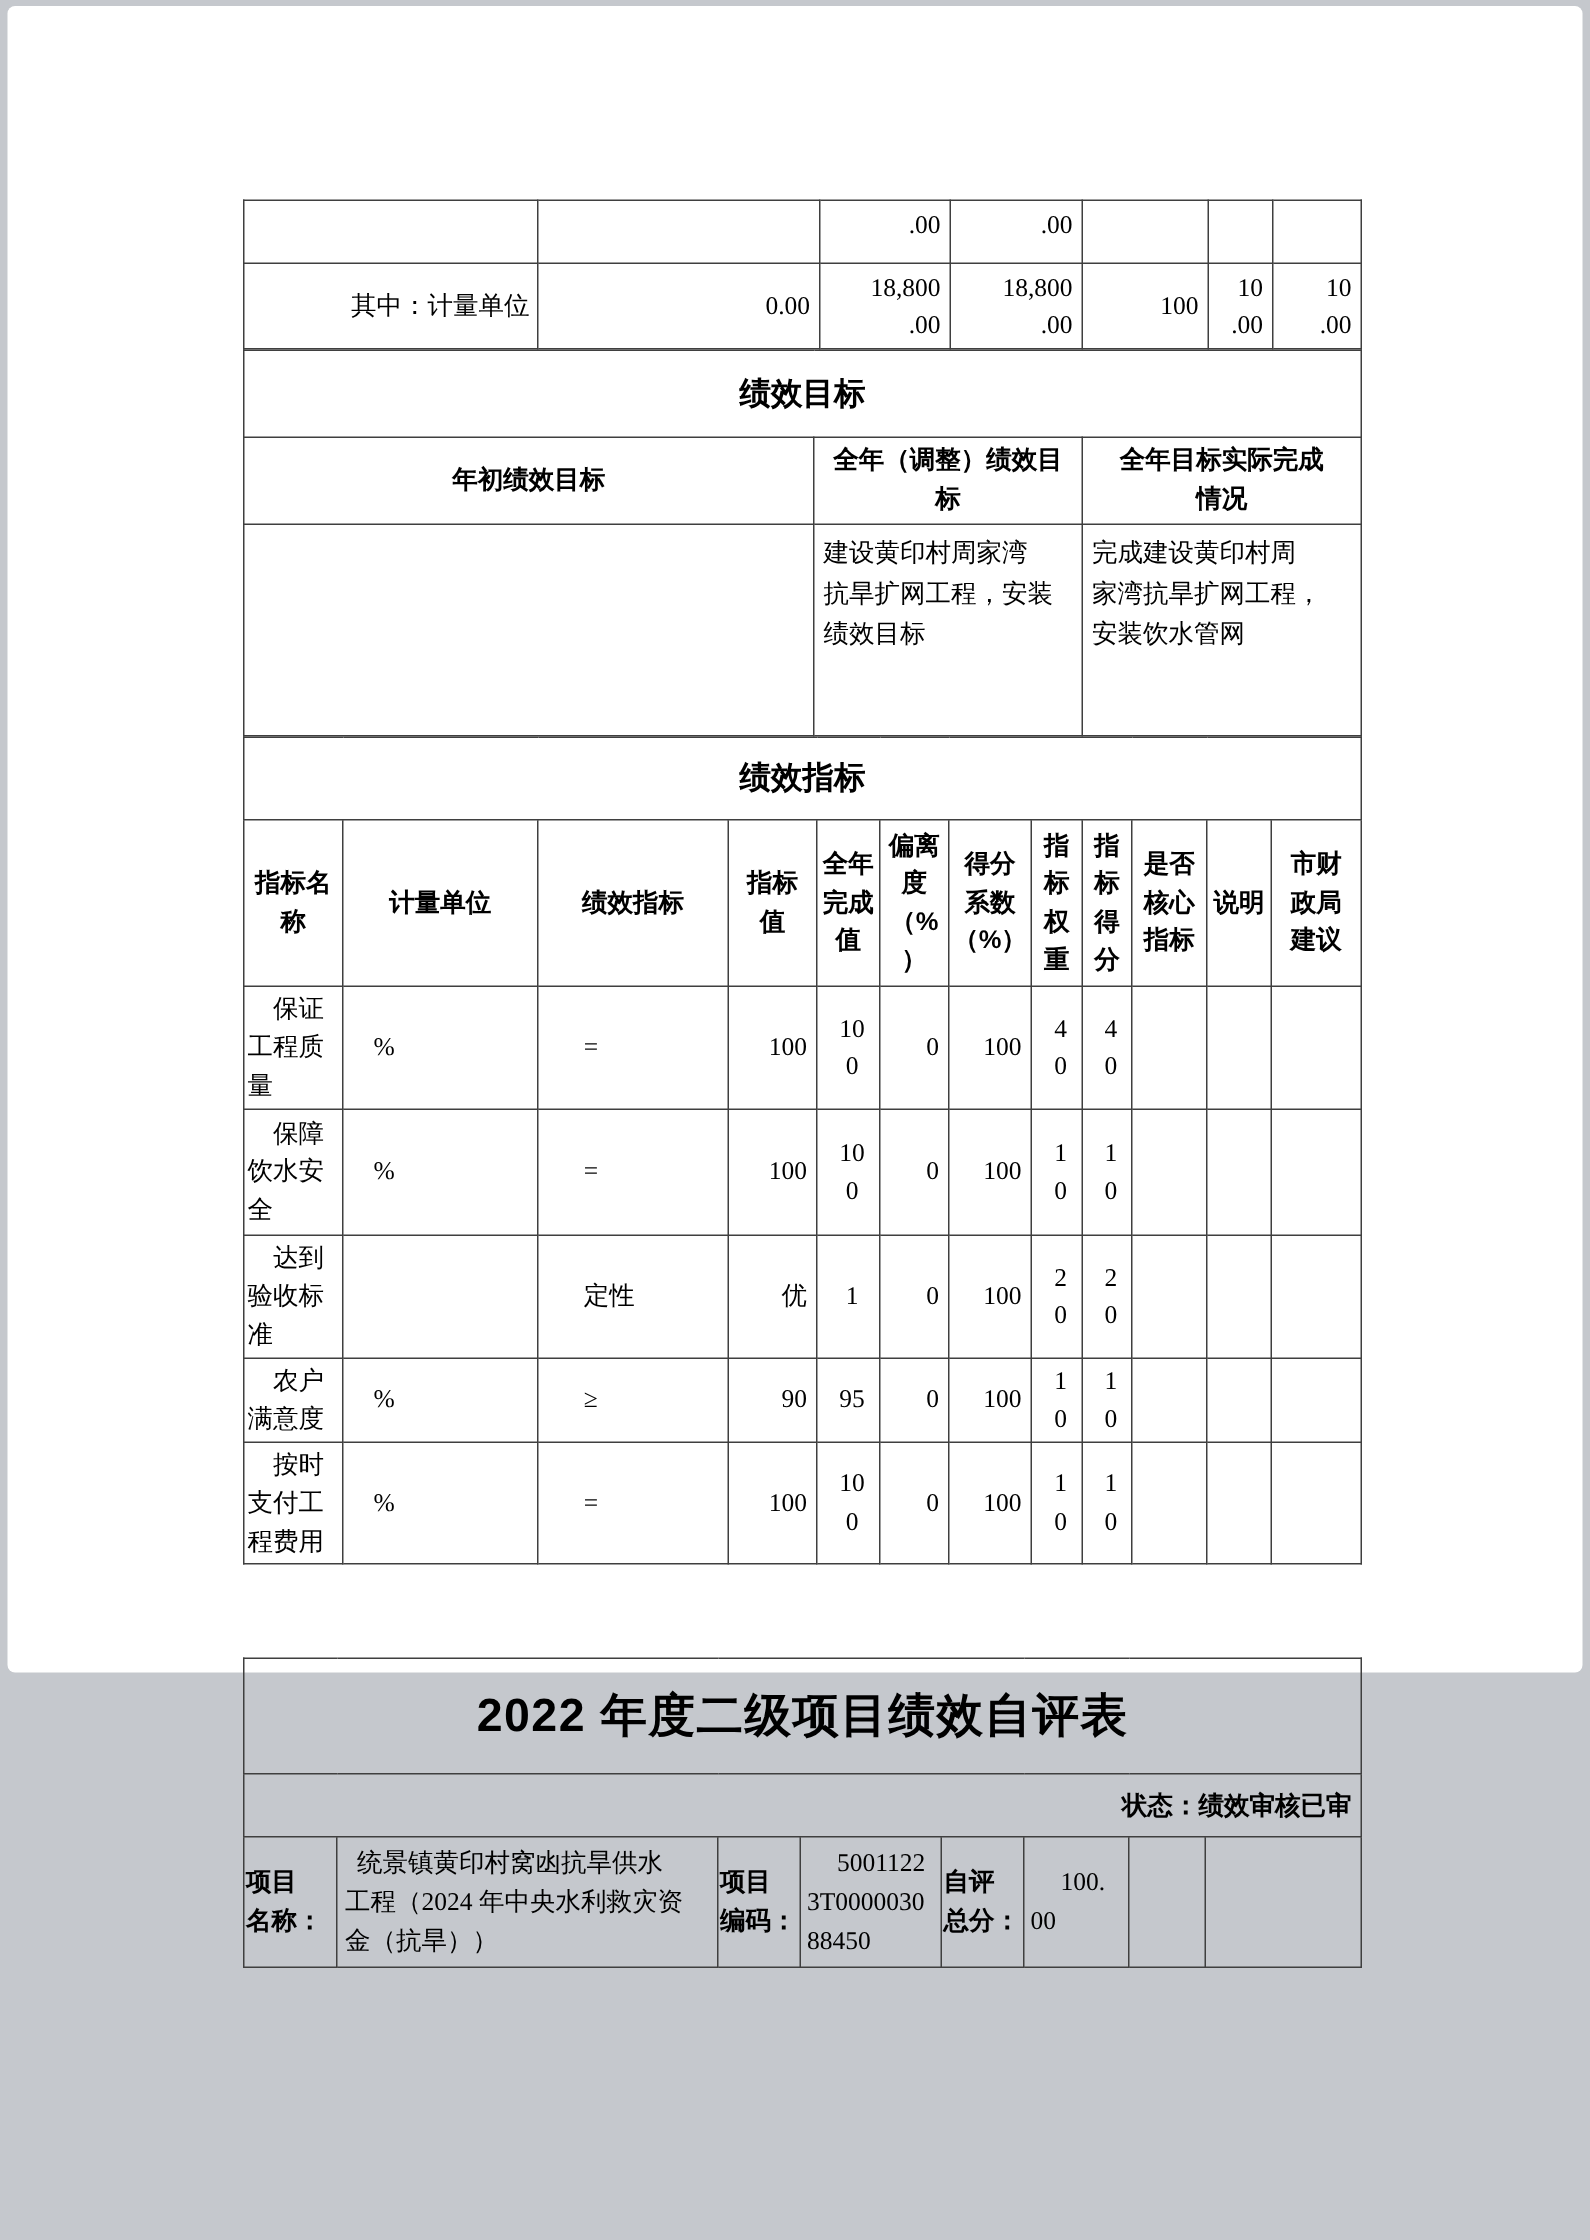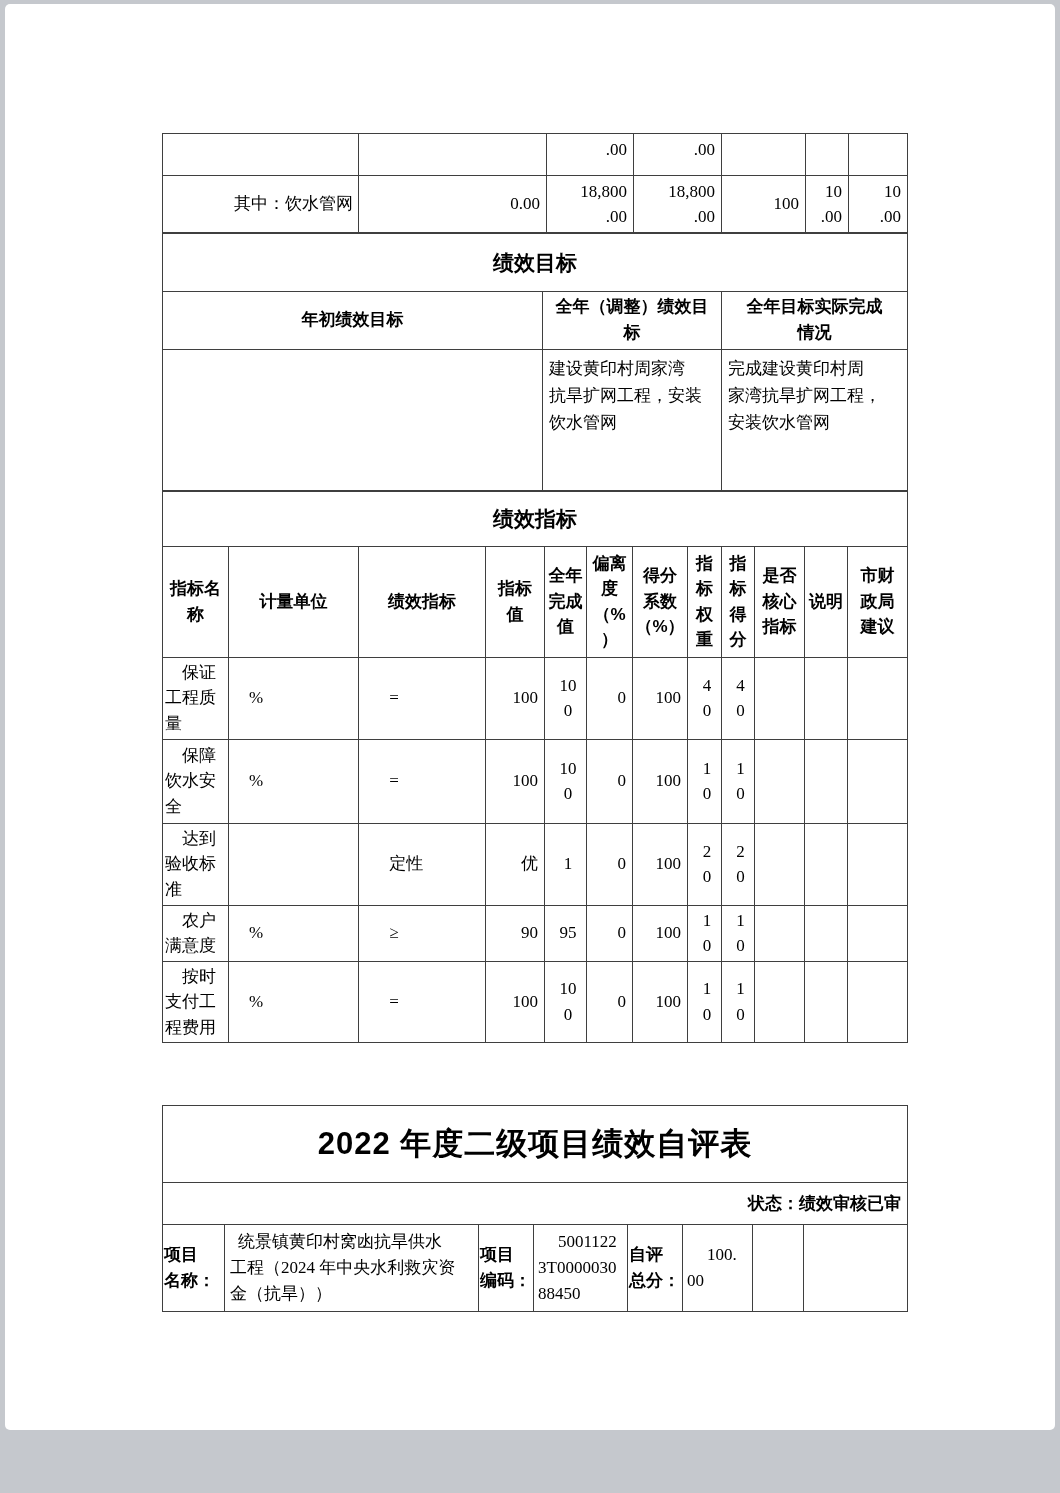--- a/index.html
+++ b/index.html
@@ -3,21 +3,21 @@
 <meta charset="utf-8">
 <style>
   html,body{margin:0;padding:0;}
   body{
     width:1060px;height:1493px;position:relative;
     background:#c5c8cd;
     font-family:"Liberation Serif","DejaVu Serif",serif;
     color:#000;
   }
   .page{
-    position:absolute;left:5px;top:4px;width:1050px;height:1426px;
+    position:absolute;left:5px;top:4px;width:1050px;height:1111px;
     background:#ffffff;border-radius:5px;
   }
   .doc{position:absolute;left:157px;top:129px;width:747px;}
   table.tbl{border-collapse:collapse;table-layout:fixed;width:746px;}
   .tbl td{
     border:1px solid #3f3f3f;
     font-size:17px;line-height:1.5;
     padding:2px 3px;overflow:hidden;vertical-align:middle;
     word-break:break-word;
   }
@@ -97,21 +97,21 @@
         <tr class="fr1">
           <td></td>
           <td></td>
           <td class="num top">.00</td>
           <td class="num top">.00</td>
           <td></td>
           <td></td>
           <td></td>
         </tr>
         <tr class="fr2">
-          <td class="lbl">其中：饮水管网</td>
+          <td class="lbl">其中：计量单位</td>
           <td class="num">0.00</td>
           <td class="num pre">18,800
 .00</td>
           <td class="num pre">18,800
 .00</td>
           <td class="num">100</td>
           <td class="num pre">10
 .00</td>
           <td class="num pre">10
 .00</td>
@@ -133,21 +133,21 @@
           <td>年初绩效目标</td>
           <td class="pre">全年（调整）绩效目
 标</td>
           <td class="pre">全年目标实际完成
 情况</td>
         </tr>
         <tr class="t-content">
           <td></td>
           <td class="pre">建设黄印村周家湾
 抗旱扩网工程，安装
-饮水管网</td>
+绩效目标</td>
           <td class="pre">完成建设黄印村周
 家湾抗旱扩网工程，
 安装饮水管网</td>
         </tr>
       </tbody>
     </table>
 
     <table class="tbl" id="indicators">
       <colgroup>
         <col style="width:66px">

